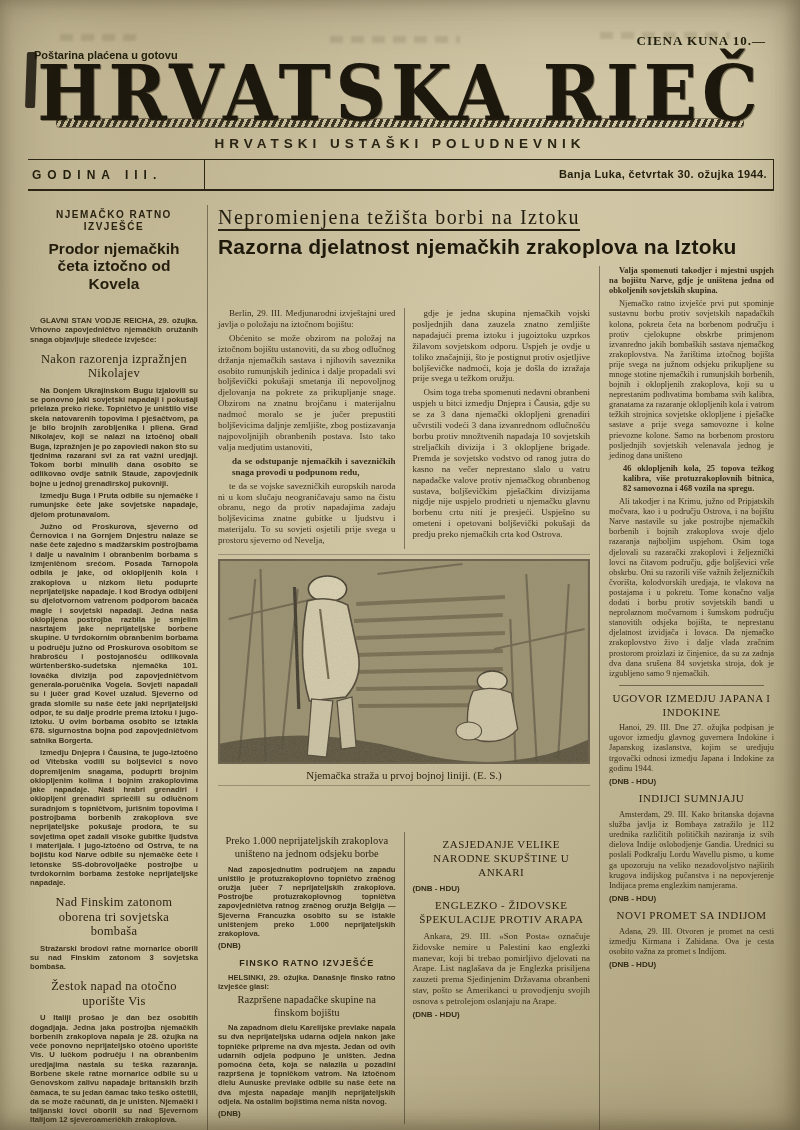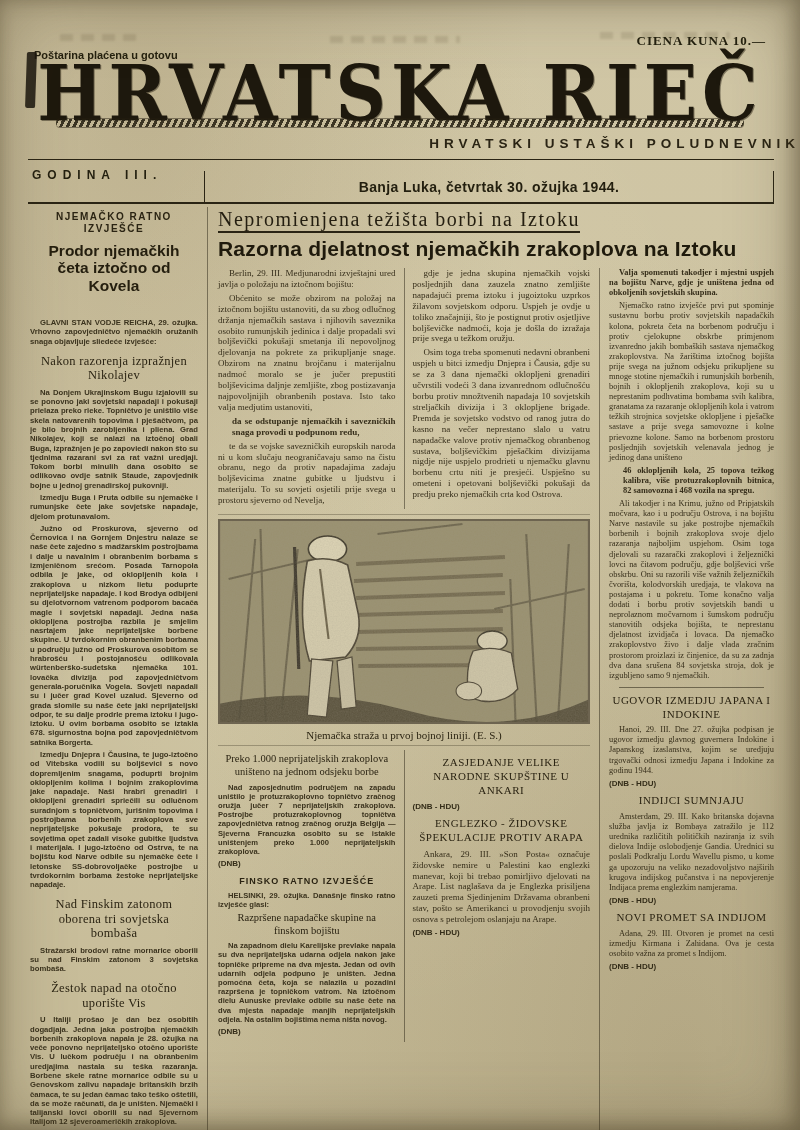--- a/index.html
+++ b/index.html
@@ -25,47 +25,47 @@
   
   .meta-row{display:flex;justify-content:space-between;align-items:flex-end;padding:48px 34px 0 34px;}
   .postage{font:700 11px/1 "Liberation Sans",sans-serif;color:#24200f;}
   .price{font:700 13px/1 "Liberation Serif",serif;letter-spacing:1px;color:#23200f;transform:translateY(-14px);}
   .np-title{margin:0;text-align:center;font-family:"DejaVu Serif",serif;font-weight:700;
     font-size:70px;line-height:.95;letter-spacing:5px;color:#1d180d;transform:scaleY(1.1);
     text-shadow:1px 1px 0 rgba(30,24,10,.45);}
   .rope{width:86%;height:8px;margin:-9px auto 0;border-radius:4px;opacity:.85;position:relative;z-index:0;
     background:repeating-linear-gradient(115deg,#241e10 0 3px, rgba(36,30,16,0) 3px 6px);
     box-shadow:0 1px 0 rgba(36,30,16,.55), 0 -1px 0 rgba(36,30,16,.55);}
-  .subtitle{text-align:right;margin-top:10px;font:700 13.5px/1 "Liberation Sans",sans-serif;letter-spacing:5px;color:#2a2414;}
+  .subtitle{text-align:center;margin-top:10px;font:700 13.5px/1 "Liberation Sans",sans-serif;letter-spacing:5px;color:#2a2414;}
   .dateline{display:flex;align-items:stretch;margin:9px 26px 0 28px;border-top:1.5px solid #2a2414;border-bottom:2.5px solid #2a2414;
     font-family:"Liberation Sans",sans-serif;font-weight:700;color:#231f0f;}
   .dl-left{width:168px;padding:8px 4px 7px 4px;font-size:12px;letter-spacing:6px;}
-  .dl-center{flex:1;text-align:center;padding:8px 6px 7px;font-size:14px;border-left:1.5px solid #2a2414;border-right:1.5px solid #2a2414;letter-spacing:.4px;margin-top:11px;}
+  .dl-center{flex:1;text-align:right;padding:8px 6px 7px;font-size:11px;border-left:1.5px solid #2a2414;border-right:1.5px solid #2a2414;letter-spacing:.4px;}
   .dl-right{width:148px;text-align:center;padding:8px 4px 7px;font-size:12px;letter-spacing:7px;}
 
   
-  .body-grid{display:flex;flex:1 1 auto;min-height:0;overflow:hidden;padding:3px 26px 0 30px;box-sizing:border-box;}
+  .body-grid{display:flex;flex:1 1 auto;min-height:0;overflow:hidden;padding:14px 26px 0 30px;box-sizing:border-box;}
   p{margin:0 0 3px;}
   h2,h3,h4,h5{margin:0;}
 
   .col-left{flex:0 0 178px;width:178px;box-sizing:border-box;border-right:1px solid rgba(42,36,20,.5);padding-right:9px;
     font:700 7.7px/9.3px "Liberation Sans",sans-serif;color:#3b331e;text-align:justify;overflow:hidden;}
   .col-left p{text-indent:10px;}
   .kicker-left{font:700 10px/1.2 "Liberation Sans",sans-serif;text-align:center;letter-spacing:1.5px;margin:4px 0 7px;color:#2b2413;}
   .left-headline{font:700 15.5px/1.12 "Liberation Sans",sans-serif;text-align:center;margin:0 2px 24px;color:#241e0e;}
   .left-subhead{font:400 12.5px/1.15 "Liberation Serif",serif;font-weight:400;text-align:center;margin:8px 4px 5px;color:#2b2413;letter-spacing:.3px;}
 
   .main{flex:1;min-width:0;padding-left:10px;display:flex;flex-direction:column;overflow:hidden;}
   .main-kicker{font:400 20px/1.1 "Liberation Serif",serif;color:#241e10;letter-spacing:1.5px;margin:1px 0 4px;}
   .main-kicker span{display:inline-block;border-bottom:2px solid #2a2414;padding-bottom:1px;}
   .main-headline{font:700 21px/1.05 "Liberation Sans",sans-serif;color:#1f1a0c;margin:1px 0 8px;letter-spacing:.2px;}
 
   .main-cols{display:flex;flex:1;min-height:0;}
   .left2{flex:0 0 372px;width:372px;display:flex;flex-direction:column;min-height:0;}
-  .cols2{display:flex;}
+  .cols2{display:flex;margin-top:42px;}
   .cols2 .mcol{flex:1;min-width:0;}
   .cols2 .mcol:first-child{border-right:1px solid rgba(42,36,20,.5);padding-right:8px;margin-right:8px;}
   .mcol{font:400 9px/10.9px "Liberation Serif",serif;text-align:justify;color:#362e1a;}
   .mcol p{text-indent:11px;}
   .emph{font-weight:700;text-indent:0 !important;padding-left:14px;}
   .bold-lead{font-weight:700;}
 
   .photo-fig{margin:5px 0 4px;border-top:1px solid rgba(42,36,20,.3);border-bottom:1px solid rgba(42,36,20,.3);padding:4px 0 3px;}
   .photo-svg{display:block;width:100%;height:205px;}
   .photo-fig figcaption{font:400 11px/1.3 "Liberation Serif",serif;text-align:center;margin-top:4px;color:#2c2513;}

